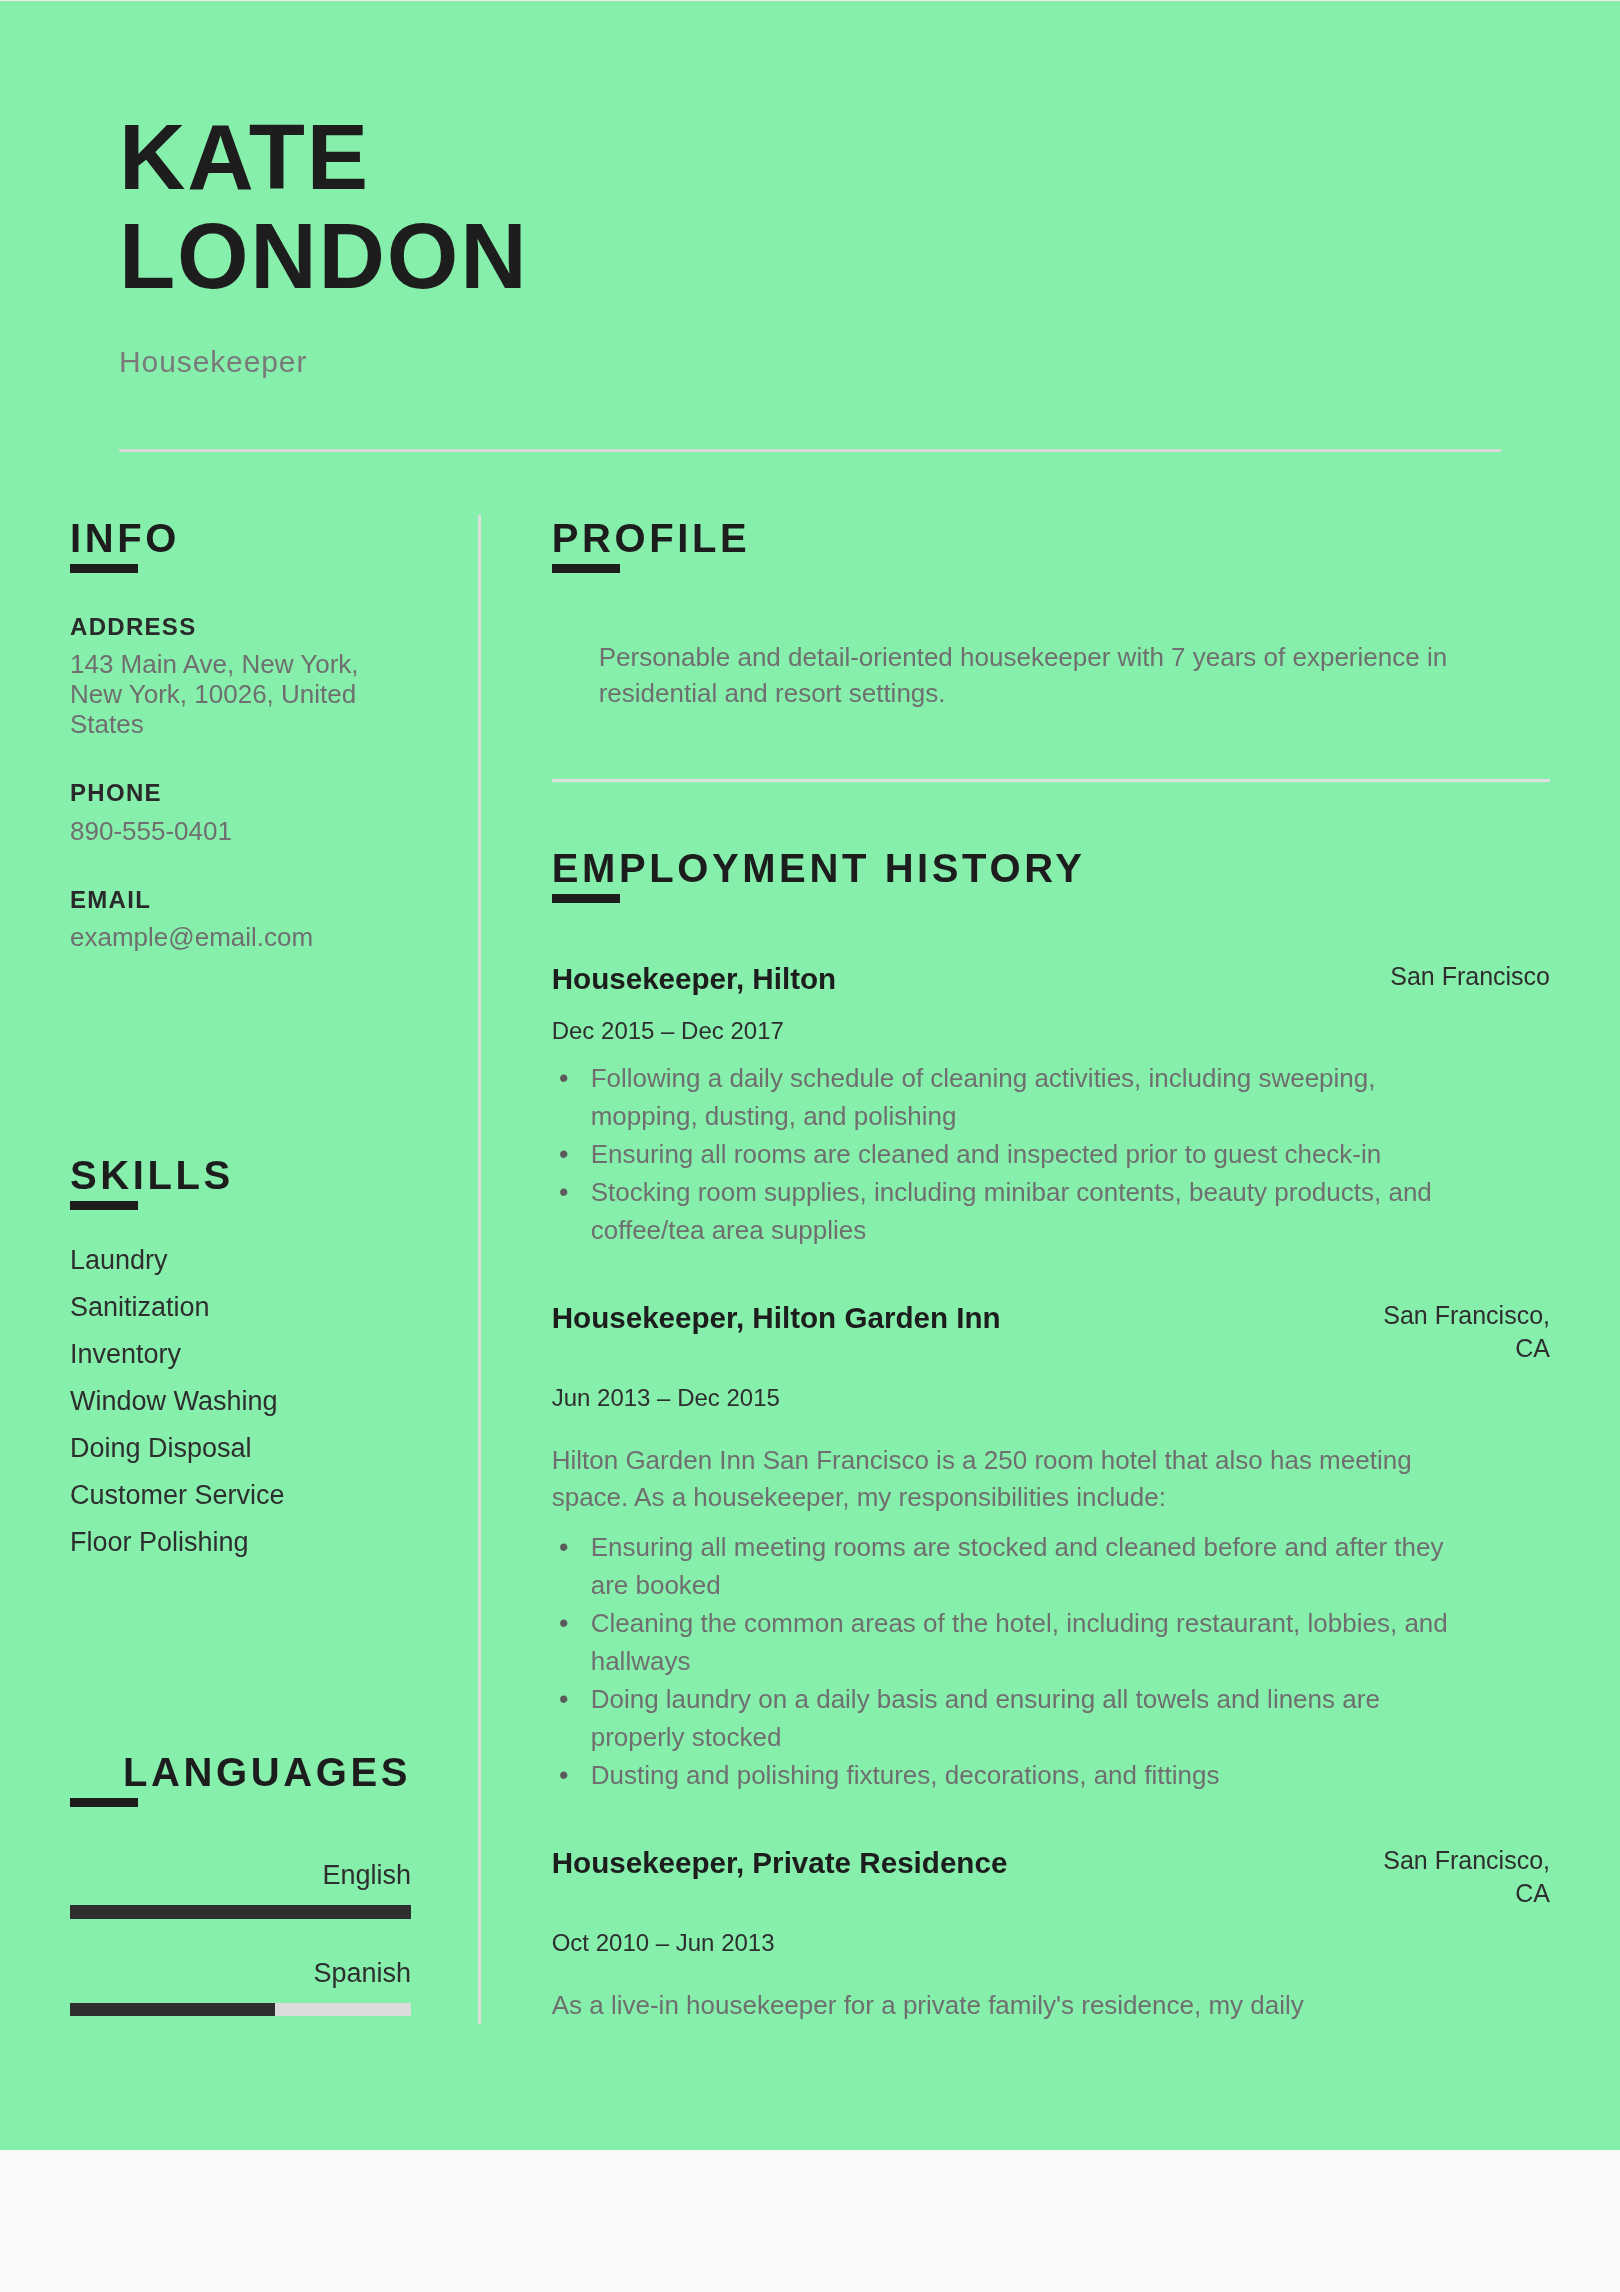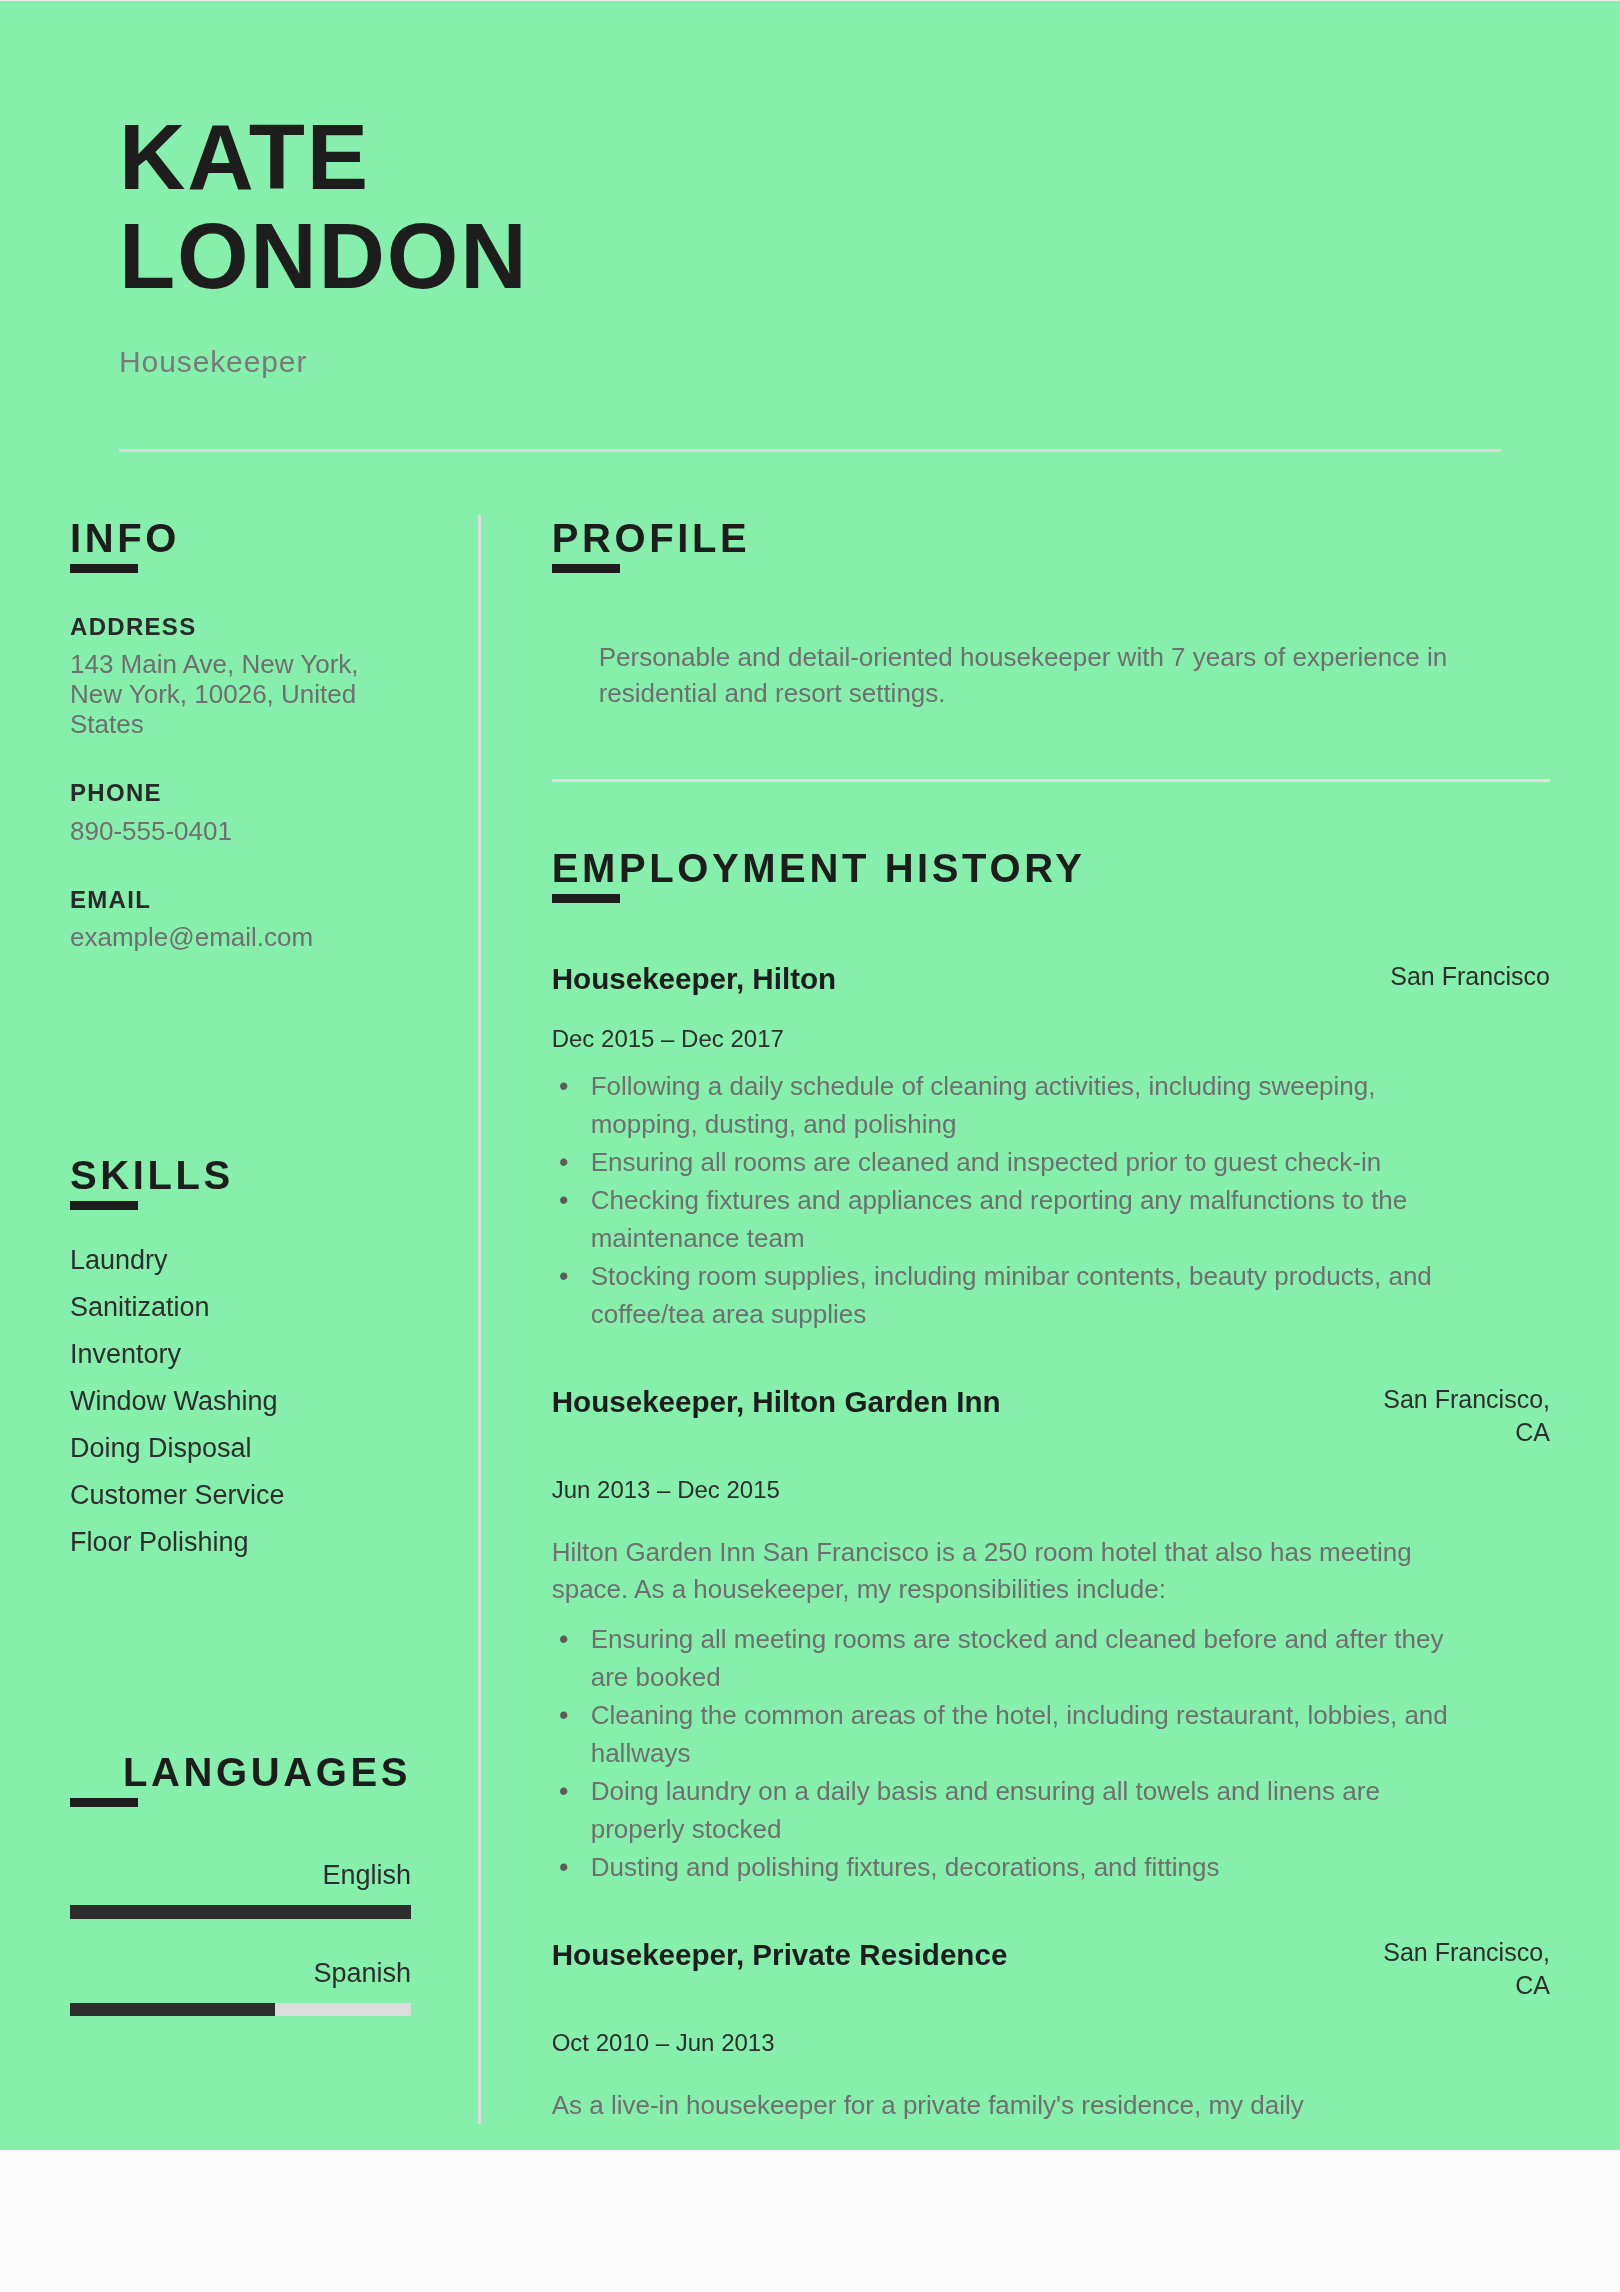--- a/index.html
+++ b/index.html
@@ -61,21 +61,21 @@
   .job:first-child{margin-top:57px;}
   .job-head{display:flex;justify-content:space-between;align-items:flex-start;}
   .job-title{
     margin:0;font-size:29.6px;font-weight:700;line-height:1.3;
     color:#1d1d1d;flex:1;min-width:0;
   }
   .job-loc{
     flex:0 0 179px;width:179px;text-align:right;
     font-size:25px;line-height:1.32;color:#2e2e2e;
   }
-  .job-dates{margin-top:26px;font-size:24px;line-height:30px;color:#2e2e2e;}
+  .job-dates{margin-top:18px;font-size:24px;line-height:30px;color:#2e2e2e;}
   .job-summary{margin:29px 0 0;font-size:26px;line-height:37px;color:#6f6f6f;max-width:909px;}
   .job-bullets{margin:12.5px 0 0;padding:0;list-style:none;max-width:909px;}
   .job-bullet{
     position:relative;padding-left:39px;
     font-size:26px;line-height:38px;color:#6f6f6f;
   }
   .job-bullet::before{
     content:"\2022";
     position:absolute;left:7.2px;top:0;
     color:#5c5c5c;font-size:27px;line-height:38px;
@@ -169,21 +169,20 @@
         <div id="jobs">
             <article class="job">
               <div class="job-head">
                 <h3 class="job-title">Housekeeper, Hilton</h3>
                 <div class="job-loc">San Francisco</div>
               </div>
               <div class="job-dates">Dec 2015 – Dec 2017</div>
               <ul class="job-bullets">
                 <li class="job-bullet">Following a daily schedule of cleaning activities, including sweeping, mopping, dusting, and polishing</li>
                 <li class="job-bullet">Ensuring all rooms are cleaned and inspected prior to guest check-in</li>
-                <li class="job-bullet">Checking fixtures and appliances and reporting any malfunctions to the maintenance team</li>
                 <li class="job-bullet">Stocking room supplies, including minibar contents, beauty products, and coffee/tea area supplies</li>
               </ul>
             </article>
             <article class="job">
               <div class="job-head">
                 <h3 class="job-title">Housekeeper, Hilton Garden Inn</h3>
                 <div class="job-loc">San Francisco, CA</div>
               </div>
               <div class="job-dates">Jun 2013 – Dec 2015</div>
               <p class="job-summary">Hilton Garden Inn San Francisco is a 250 room hotel that also has meeting space. As a housekeeper, my responsibilities include:</p>

